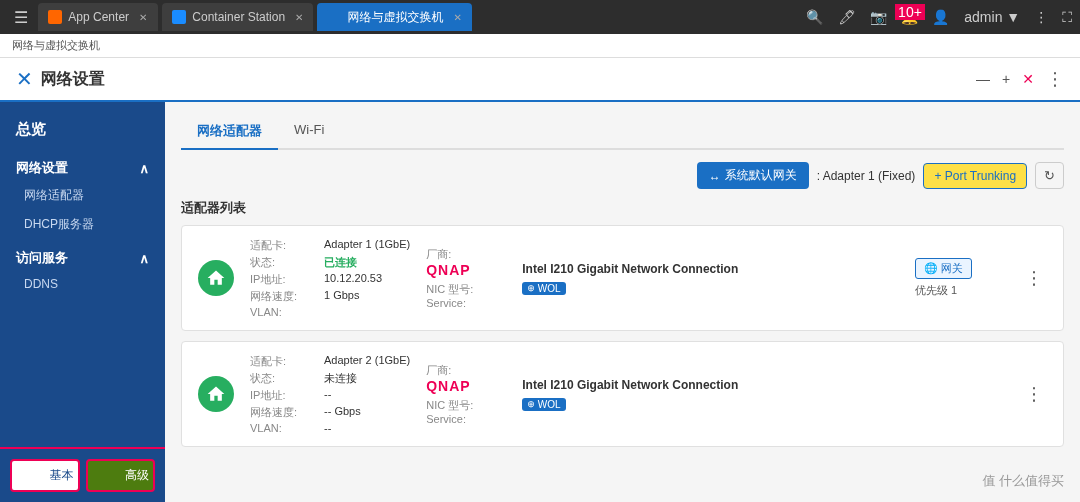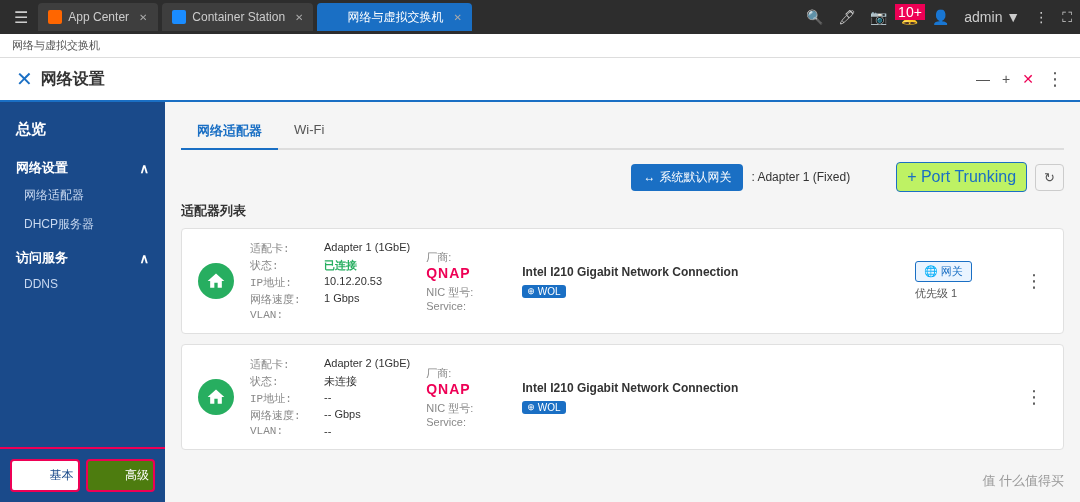--- a/index.html
+++ b/index.html
@@ -58,31 +58,31 @@
 
     
     .tab-bar { display: flex; gap: 0; border-bottom: 2px solid #ddd; margin-bottom: 12px; }
     .panel-tab { padding: 8px 16px; cursor: pointer; font-size: 13px; color: #555; border-bottom: 2px solid transparent; margin-bottom: -2px; }
     .panel-tab.active { color: #1a6fc4; border-bottom: 2px solid #1a6fc4; font-weight: bold; }
 
     
     .toolbar-row { display: flex; align-items: center; justify-content: flex-end; margin-bottom: 10px; gap: 8px; }
     .default-gw-btn { background: #1a6fc4; color: #fff; border: none; border-radius: 4px; padding: 5px 12px; font-size: 12px; cursor: pointer; display: flex; align-items: center; gap: 4px; }
     .gw-label { font-size: 12px; color: #333; }
-    .port-trunking-btn { background: #bef264; color: #1a6fc4; border: 1px solid #1a6fc4; border-radius: 4px; padding: 5px 10px; font-size: 16px; cursor: pointer; display: flex; align-items: center; gap: 4px; margin-left: 38px; }
+    .port-trunking-btn { background: #fde047; color: #1a6fc4; border: 1px solid #1a6fc4; border-radius: 4px; padding: 5px 10px; font-size: 12px; cursor: pointer; display: flex; align-items: center; gap: 4px; }
     .refresh-btn { background: none; border: 1px solid #ccc; border-radius: 4px; padding: 5px 8px; cursor: pointer; color: #555; font-size: 13px; }
 
     
     .adapter-list-title { font-size: 13px; color: #333; font-weight: bold; margin-bottom: 8px; }
     .adapter-card { background: #fff; border: 1px solid #e0e0e0; border-radius: 4px; padding: 12px 16px; margin-bottom: 10px; display: flex; align-items: center; gap: 16px; }
     .adapter-icon { width: 36px; height: 36px; background: #27ae60; border-radius: 50%; display: flex; align-items: center; justify-content: center; flex-shrink: 0; }
     .adapter-icon.disconnected { background: #27ae60; }
     .adapter-icon svg { fill: #fff; }
     .adapter-info { display: grid; grid-template-columns: 70px 1fr; gap: 2px 4px; font-size: 11px; min-width: 140px; }
-    .adapter-info .label { color: #888; font-family: Liberation Mono, monospace; }
+    .adapter-info .label { color: #888; }
     .adapter-info .value { color: #333; }
     .adapter-info .value.connected { color: #27ae60; font-weight: bold; }
     .adapter-vendor-section { min-width: 80px; }
     .qnap-logo { color: #e05; font-weight: bold; font-size: 14px; letter-spacing: 1px; }
     .adapter-desc { flex: 1; }
     .adapter-desc .model { font-size: 12px; font-weight: bold; color: #333; margin-bottom: 4px; }
     .adapter-desc .wol-badge { display: inline-flex; align-items: center; gap: 3px; background: #1a6fc4; color: #fff; border-radius: 3px; font-size: 10px; padding: 1px 5px; margin-top: 2px; }
     .adapter-tags { display: flex; flex-direction: column; align-items: flex-start; gap: 4px; min-width: 90px; }
     .tag-btn { background: #eaf4ff; color: #1a6fc4; border: 1px solid #1a6fc4; border-radius: 3px; font-size: 11px; padding: 2px 8px; display: flex; align-items: center; gap: 3px; cursor: pointer; }
     .priority-tag { font-size: 11px; color: #555; }

